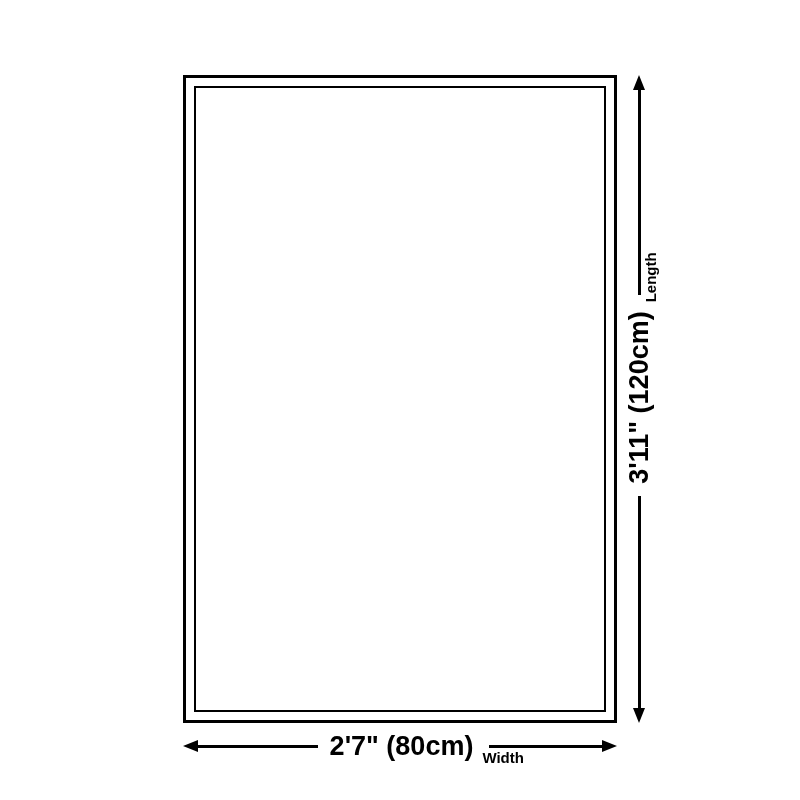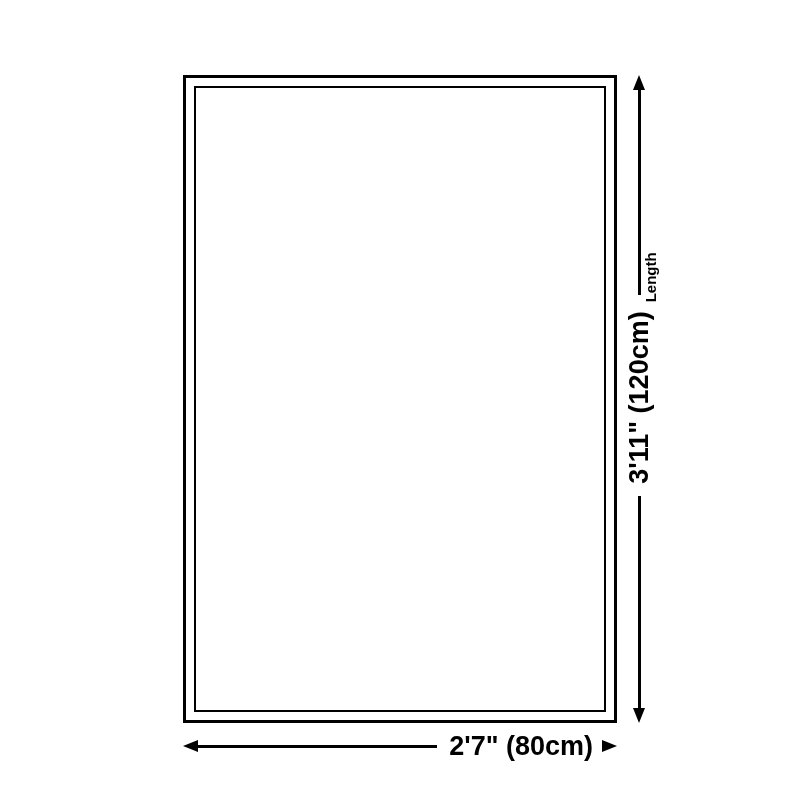--- a/index.html
+++ b/index.html
@@ -107,20 +107,24 @@
 <div class="canvas">
 
   <div class="frame-outer">
     <div class="frame-inner"></div>
   </div>
 
   <div class="dim dim-width">
     <span class="ah ah-start"></span>
     <span class="dline"></span>
     <span class="dim-value">2'7" (80cm)</span>
+    <span class="dseg">
+      <span class="dline-abs"></span>
+      <span class="dim-label">Width</span>
+    </span>
     <span class="ah ah-end"></span>
   </div>
 
   <div class="dim dim-length">
     <span class="ah ah-start"></span>
     <span class="dline"></span>
     <span class="dim-value">3'11" (120cm)</span>
     <span class="dseg">
       <span class="dline-abs"></span>
       <span class="dim-label">Length</span>

